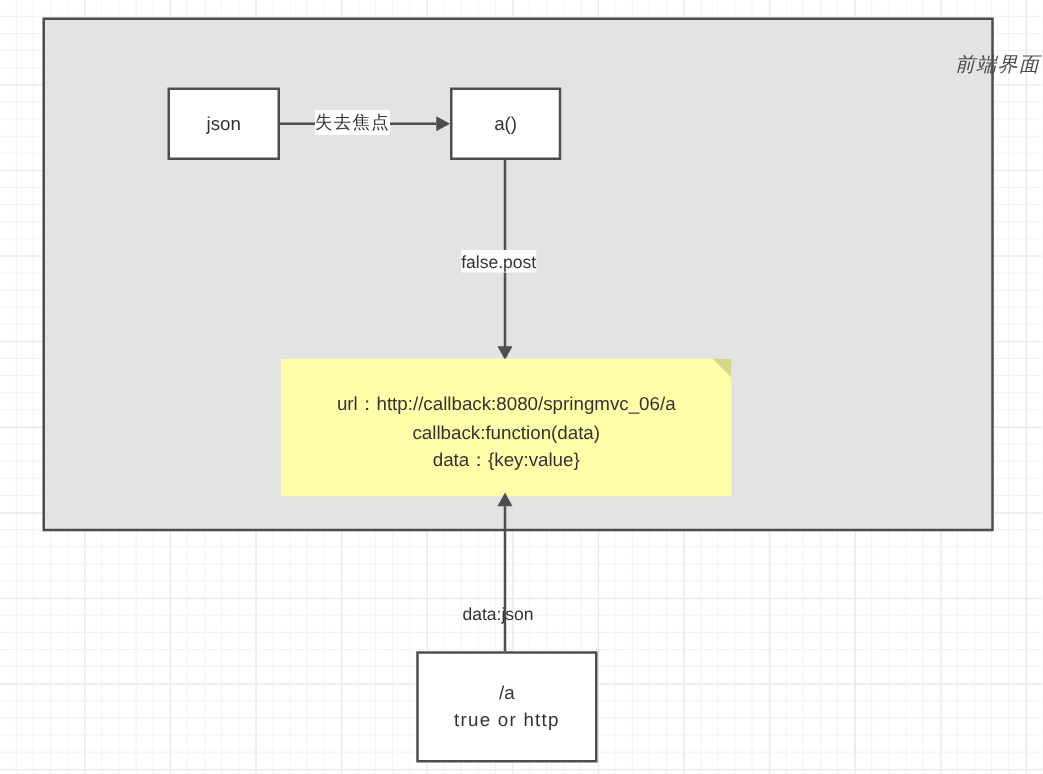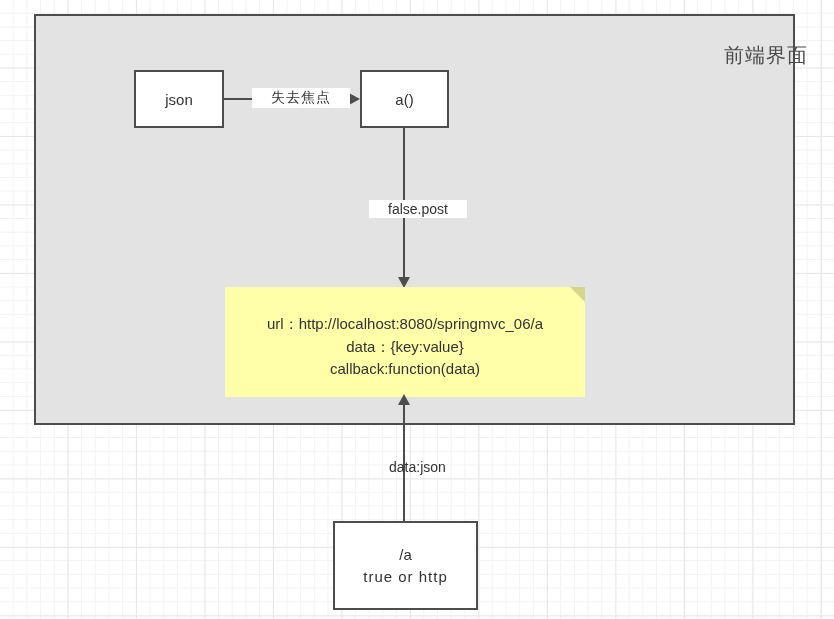--- a/index.html
+++ b/index.html
@@ -38,26 +38,27 @@
     left: 34px;
     top: 14px;
     width: 761px;
     height: 411px;
     background: #E3E3E3;
     border: 2px solid #4d4d4d;
     box-sizing: border-box;
   }
   .container-label {
     position: absolute;
-    right: 26px;
+    right: 2px;
     top: 42px;
-    font-size: 20px;
+    font-size: 16px;
     color: #4a4a4a;
     letter-spacing: 1px;
     white-space: nowrap;
+    font-style: italic;
   }
 
   
   .node-box {
     position: absolute;
     background: #ffffff;
     border: 2px solid #4d4d4d;
     box-sizing: border-box;
     display: flex;
     align-items: center;
@@ -145,26 +146,26 @@
     border-right: 6px solid transparent;
     border-bottom: 11px solid #4d4d4d;
   }
 
   
   .edge-label {
     position: absolute;
     font-size: 14px;
     color: #333333;
     white-space: nowrap;
-    padding: 1px 19px;
+    padding: 1px 0;
   }
   .edge-label.boxed { background: #ffffff; }
   #label-blur   { left: 252px; top: 88px; letter-spacing: 1px; }
   #label-ajax   { left: 369px; top: 200px; }
-  #label-json   { left: 370px; top: 458px; background: transparent; }
+  #label-json   { left: 370px; top: 482px; background: transparent; }
 </style>
 </head>
 <body>
 
 <div id="canvas">
 
   <div class="container-box"></div>
   <div class="container-label">前端界面</div>
 
   <div class="node-box" id="node-input">
@@ -178,23 +179,23 @@
   <div class="conn conn-h" style="left:224px; top:98px; width:125px;"></div>
   <div class="arrow arrow-right" style="left:349px; top:93px;"></div>
   <div class="edge-label boxed" id="label-blur">失去焦点</div>
 
   <div class="conn conn-v" style="left:403px; top:128px; height:152px;"></div>
   <div class="arrow arrow-down" style="left:398px; top:277px;"></div>
   <div class="edge-label boxed" id="label-ajax">false.post</div>
 
   <div class="note">
     <div class="note-fold"></div>
-    <div class="note-text-line">url：http://localhost:8080/springmvc_06/a</div>
+    <div class="note-text-line">url：http://callback:8080/springmvc_06/a</div>
+    <div class="note-text-line">callback:function(data)</div>
     <div class="note-text-line">data：{key:value}</div>
-    <div class="note-text-line">callback:function(data)</div>
   </div>
 
   <div class="conn conn-v" style="left:403px; top:405px; height:116px;"></div>
   <div class="arrow arrow-up" style="left:398px; top:394px;"></div>
   <div class="edge-label" id="label-json">data:json</div>
 
   <div class="node-box" id="node-endpoint">
     <span class="line-1">/a</span>
     <span class="line-2">true  or  http</span>
   </div>

